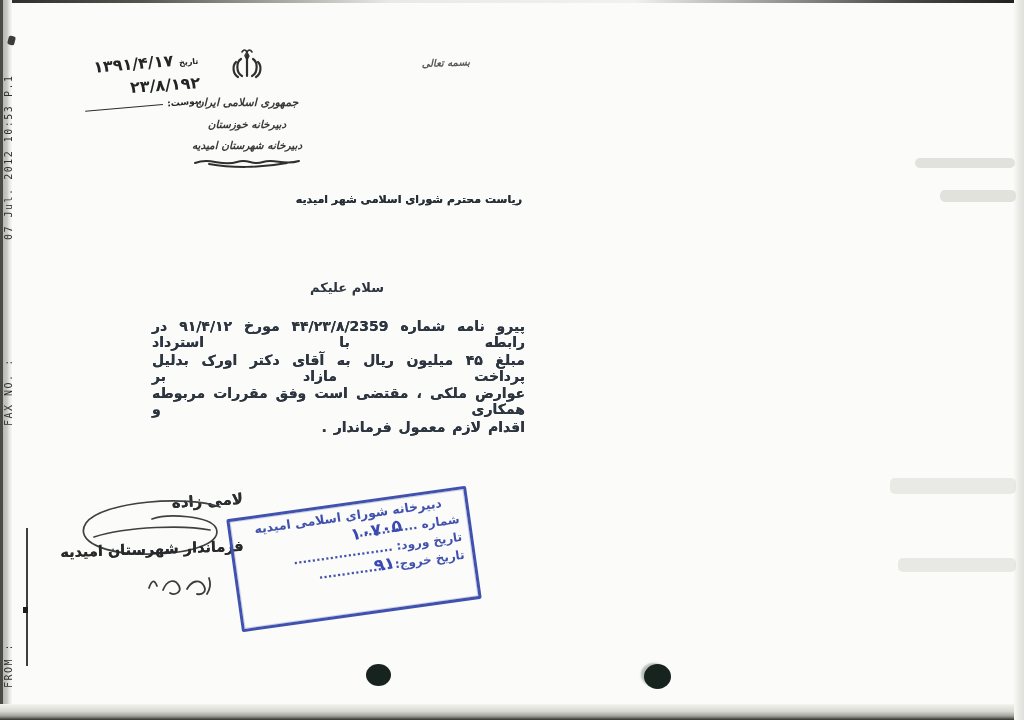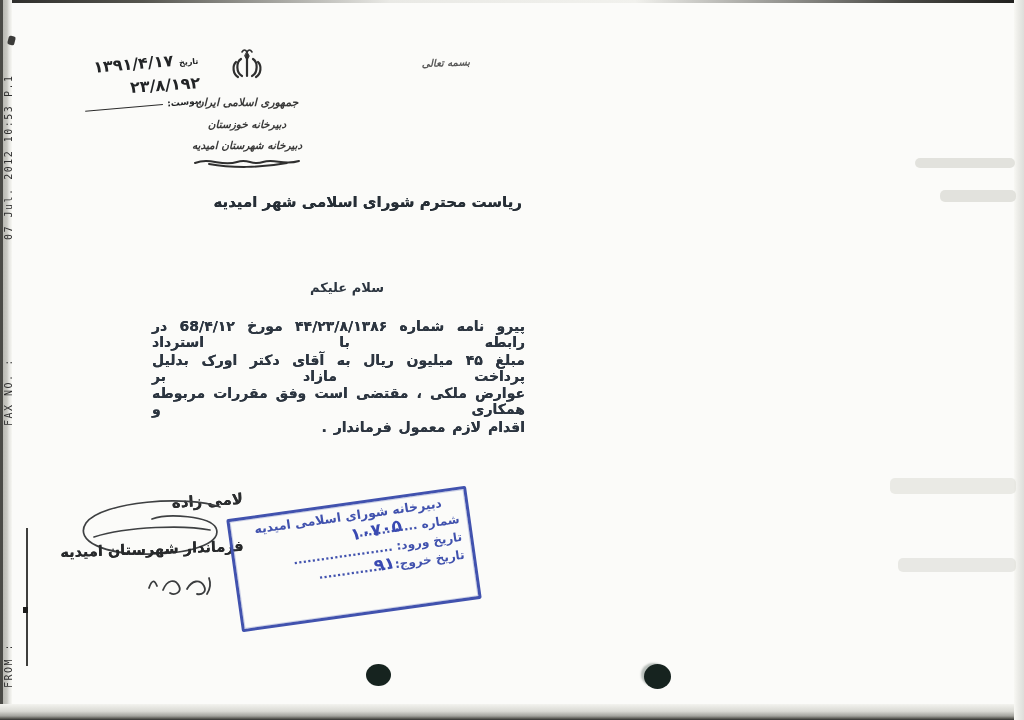--- a/index.html
+++ b/index.html
@@ -39,21 +39,21 @@
   .reg .dash{display:inline-block;width:78px;border-top:1.6px solid #2a2a2a;}
   
   .letterhead{left:182px;top:46px;width:130px;text-align:center;color:#3a3a3a;}
   .letterhead .line{font-style:italic;font-weight:bold;direction:rtl;}
   .lh1{font-size:11px;margin-top:12px;}
   .lh2{font-size:10.5px;margin-top:9px;}
   .lh3{font-size:10.5px;margin-top:9px;}
   .besmellah{left:380px;top:58px;width:90px;font-size:10px;color:#5a5a5a;font-style:italic;direction:rtl;transform:rotate(-2deg);font-weight:bold;}
   
   .recipient{left:150px;top:193px;width:372px;direction:rtl;text-align:right;
-    font-size:15px;font-weight:bold;color:#262e36;letter-spacing:.4px;
+    font-size:11px;font-weight:bold;color:#262e36;letter-spacing:.4px;
     text-shadow:0 0 .6px #262e36;}
   .greeting{left:310px;top:280px;width:135px;direction:rtl;text-align:left;
     font-size:13px;font-weight:bold;color:#2c3540;}
   .body-block{left:152px;top:318px;width:373px;direction:rtl;color:#2c3540;
     font-size:14px;font-weight:bold;}
   .body-line{height:33.5px;text-align:justify;text-align-last:justify;word-spacing:2px;
     text-shadow:0 0 .4px #2c3540;}
   .body-line.last{text-align:right;text-align-last:right;}
   
   .sig-name{left:163px;top:492px;width:80px;font-size:15px;font-weight:bold;color:#2b2d2f;
@@ -127,21 +127,21 @@
     <path d="M4 8 C20 2 30 12 46 7 C58 3 60 11 72 7 C84 3 92 11 108 6 M18 9 C40 13 70 13 96 8" stroke="#2f2f2f" stroke-width="2" fill="none" stroke-linecap="round"></path>
   </svg>
 </div>
 
 <div class="abs besmellah">بسمه تعالی</div>
 
 <div class="abs recipient">ریاست محترم شورای اسلامی شهر امیدیه</div>
 <div class="abs greeting">سلام علیکم</div>
 
 <div class="abs body-block">
-  <div class="body-line">پیرو نامه شماره ۴۴/۲۳/۸/۱۳۸۶ مورخ 68/۴/۱۲ در رابطه با استرداد</div>
+  <div class="body-line">پیرو نامه شماره ۴۴/۲۳/۸/2359 مورخ ۹۱/۴/۱۲ در رابطه با استرداد</div>
   <div class="body-line">مبلغ ۴۵ میلیون ریال به آقای دکتر اورک بدلیل پرداخت مازاد بر</div>
   <div class="body-line">عوارض ملکی ، مقتضی است وفق مقررات مربوطه همکاری و</div>
   <div class="body-line last">اقدام لازم معمول فرماندار .</div>
 </div>
 
 <div class="abs sig-name">لامی زاده</div>
 <svg class="abs sig-scribble" width="168" height="64" viewBox="0 0 168 64">
   <path d="M152 10 C120 -2 34 4 18 26 C6 44 36 58 84 57 C130 56 154 44 148 31 C142 19 100 16 84 22 M26 40 C60 29 118 28 142 33" stroke="#3e4042" stroke-width="1.7" fill="none" stroke-linecap="round"></path>
 </svg>
 <div class="abs sig-title">فرماندار شهرستان امیدیه</div>

